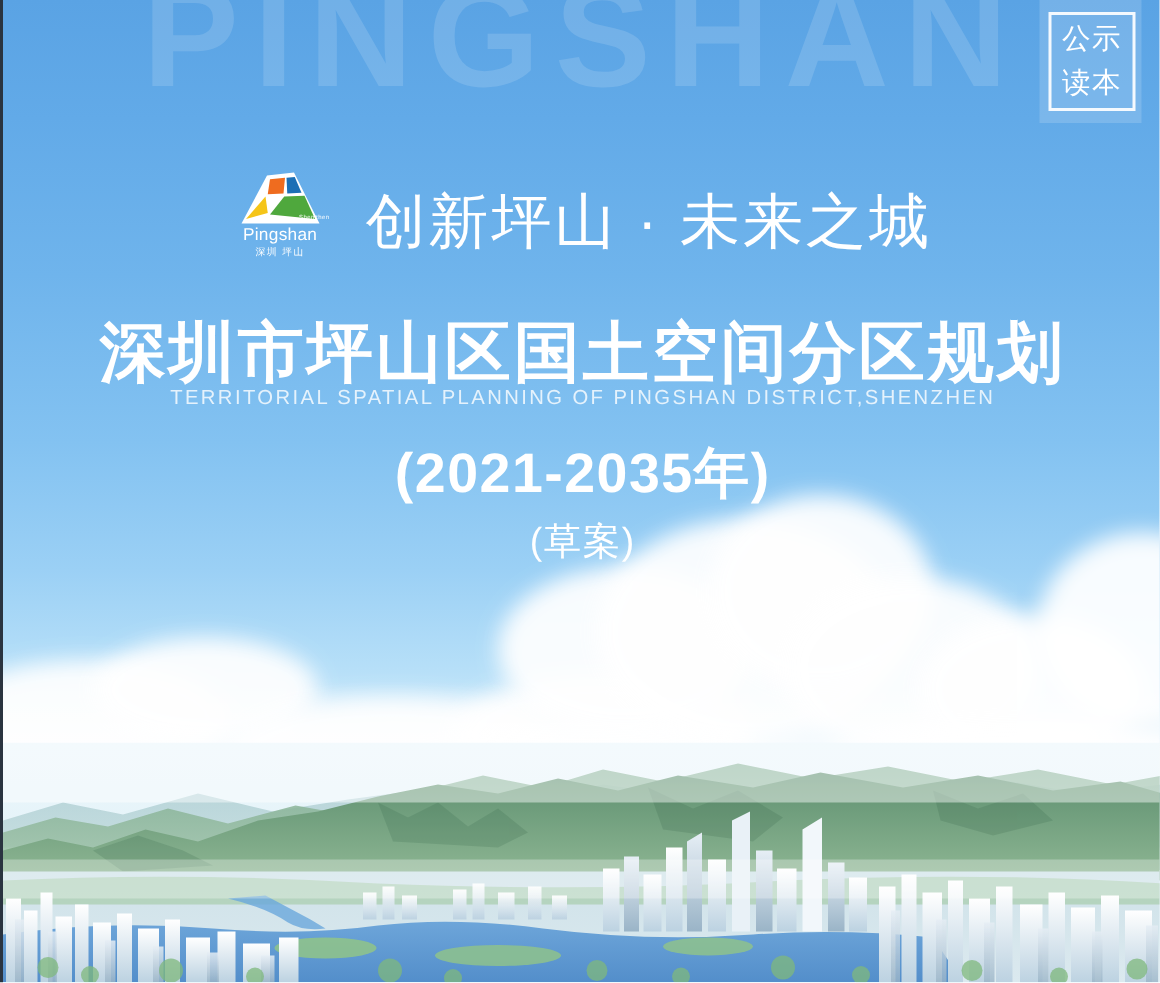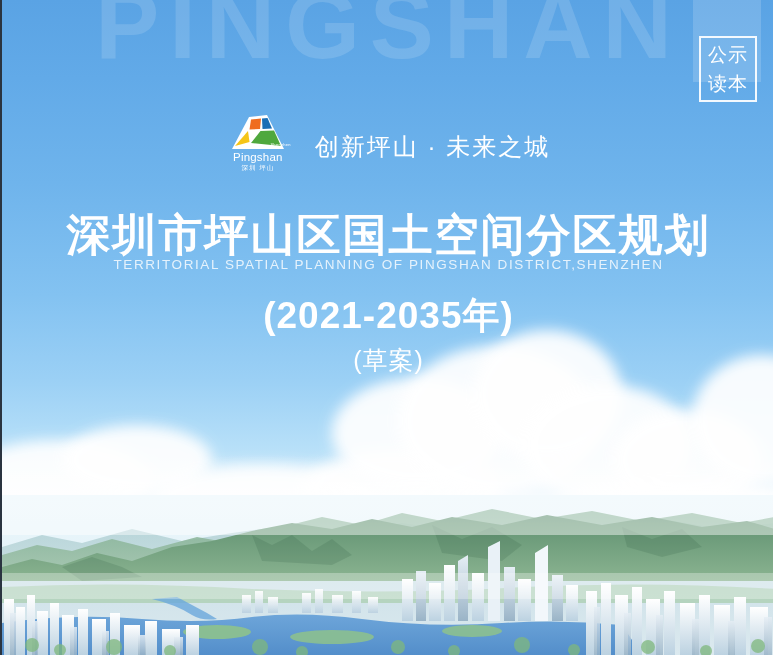--- a/index.html
+++ b/index.html
@@ -55,21 +55,20 @@
     top: 8px;
     left: 6px;
     width: 54px;
     height: 62px;
     border: 2px solid rgba(255,255,255,0.92);
     display: flex;
     flex-direction: column;
     align-items: center;
     justify-content: center;
     gap: 7px;
-    margin-top: 28px;
   }
   .badge-line {
     color: #ffffff;
     font-size: 19px;
     line-height: 22px;
     letter-spacing: 1px;
     font-weight: 400;
   }
 
   
@@ -111,21 +110,21 @@
     letter-spacing: 0.2px;
   }
   .logo-cn {
     font-size: 6.5px;
     color: #ffffff;
     letter-spacing: 1px;
     margin-top: 1px;
   }
   .slogan {
     color: #ffffff;
-    font-size: 24px;
+    font-size: 40px;
     letter-spacing: 2px;
     white-space: nowrap;
     font-weight: 400;
   }
 
   
   .title-main {
     position: absolute;
     top: 206px;
     left: 0;

